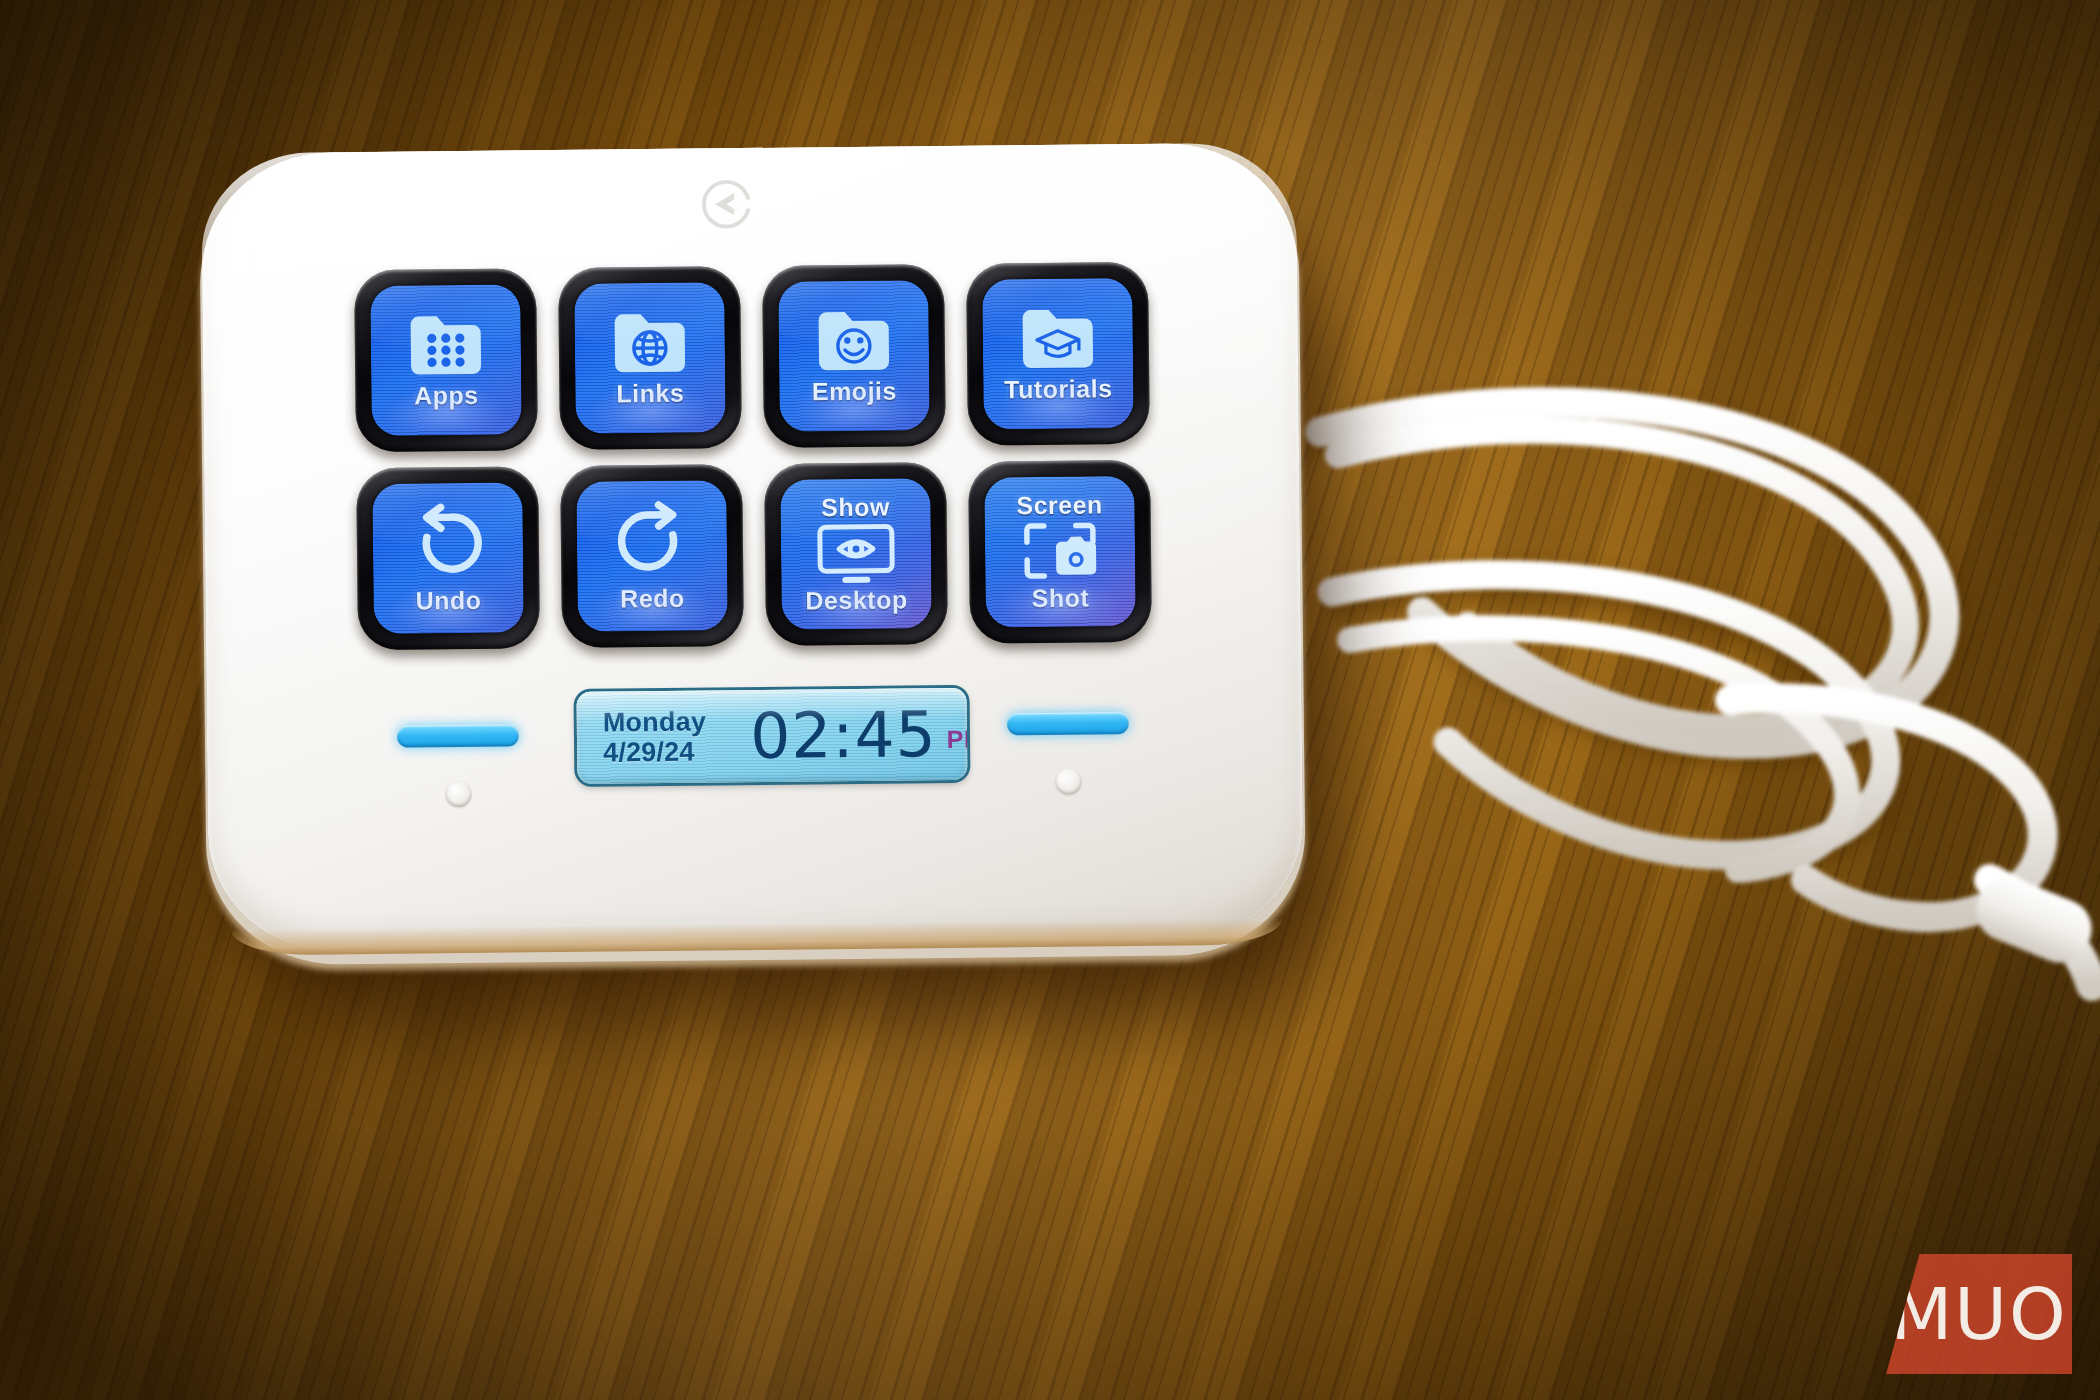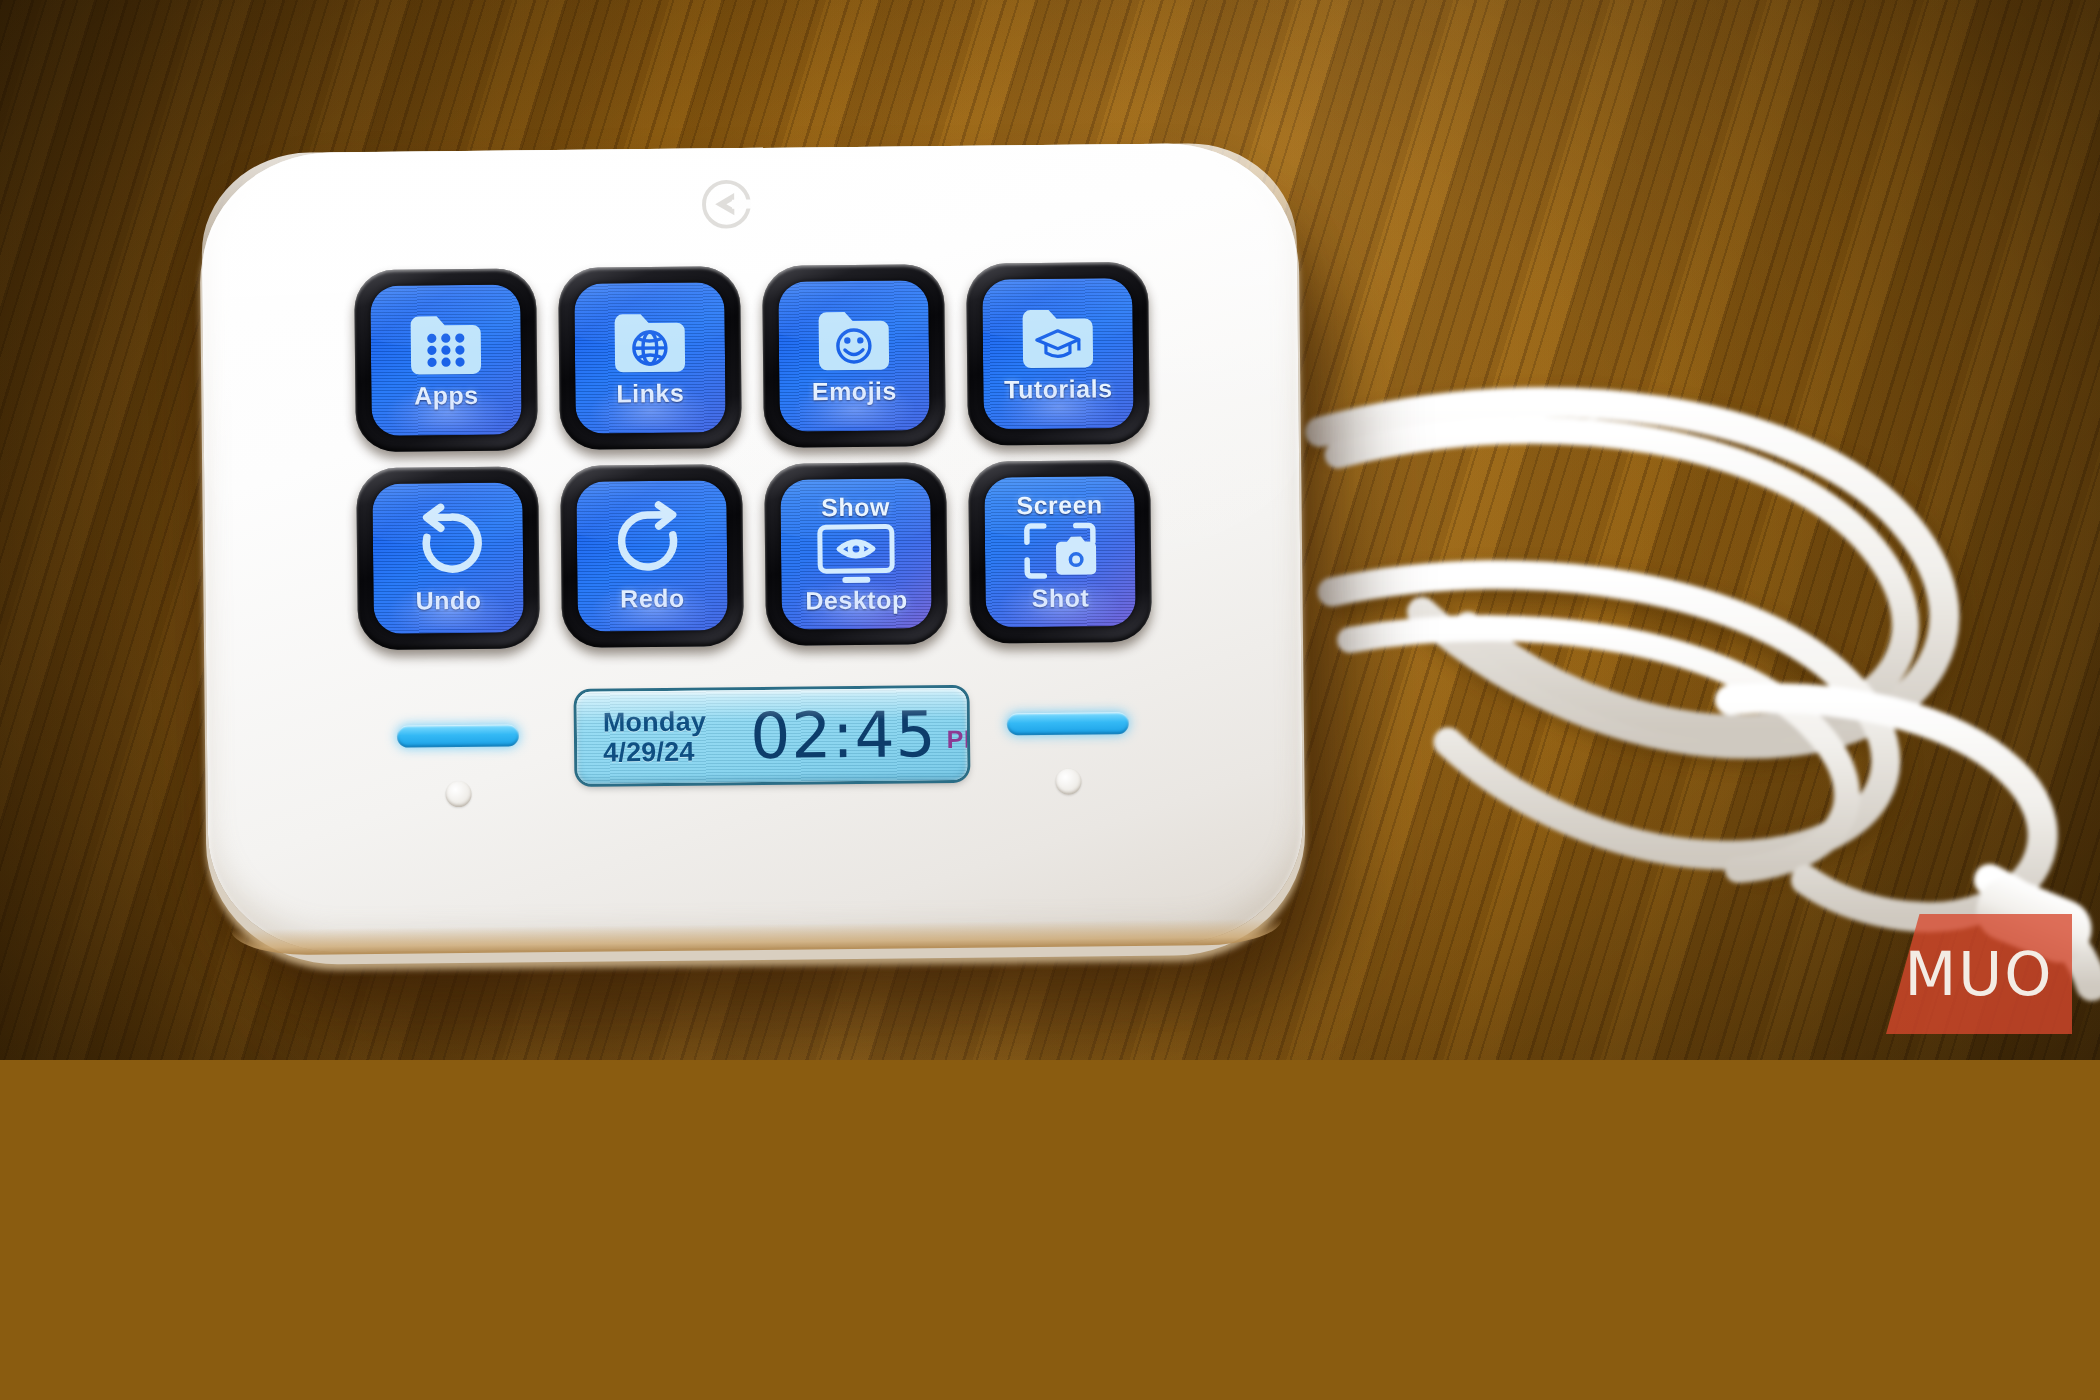--- a/index.html
+++ b/index.html
@@ -1,21 +1,21 @@
 <!DOCTYPE html>
 <html><head>
 <meta charset="utf-8">
 <style>
   html,body{margin:0;padding:0;}
   body{
     width:2100px;height:1400px;overflow:hidden;
     font-family:"Liberation Sans", sans-serif;
     background:#8a5c10;
   }
-  .scene{position:relative;width:2100px;height:1060px;overflow:hidden;}
+  .scene{position:relative;width:2100px;height:1400px;overflow:hidden;}
 
   
   .desk{
     position:absolute;inset:0;
     background:
       linear-gradient(116deg, rgba(0,0,0,0.26) 0%, rgba(0,0,0,0.05) 28%, rgba(255,255,255,0.05) 52%, rgba(0,0,0,0.10) 74%, rgba(0,0,0,0.30) 100%),
       repeating-linear-gradient(107deg,
         rgba(70,38,4,0.30) 0px, rgba(70,38,4,0.30) 3px,
         rgba(160,106,24,0.00) 3px, rgba(160,106,24,0.00) 13px,
         rgba(55,30,2,0.22) 13px, rgba(55,30,2,0.22) 15px,
@@ -195,21 +195,21 @@
 
   
   .muo{
     position:absolute;right:28px;bottom:26px;
     width:186px;height:120px;
     background:rgba(214,72,45,0.78);
     display:flex;align-items:center;justify-content:center;
     clip-path:polygon(18% 0%, 100% 0%, 100% 100%, 0% 100%);
   }
   .muo-text{
-    color:#f3ece4;font-size:60px;font-weight:400;letter-spacing:2px;
+    color:#f3ece4;font-size:72px;font-weight:400;letter-spacing:2px;
     font-family:"DejaVu Sans", sans-serif;
   }
 </style>
 </head>
 <body>
 
 <div class="scene">
 
   <div class="desk"></div>
   <div class="desk-vignette"></div>

